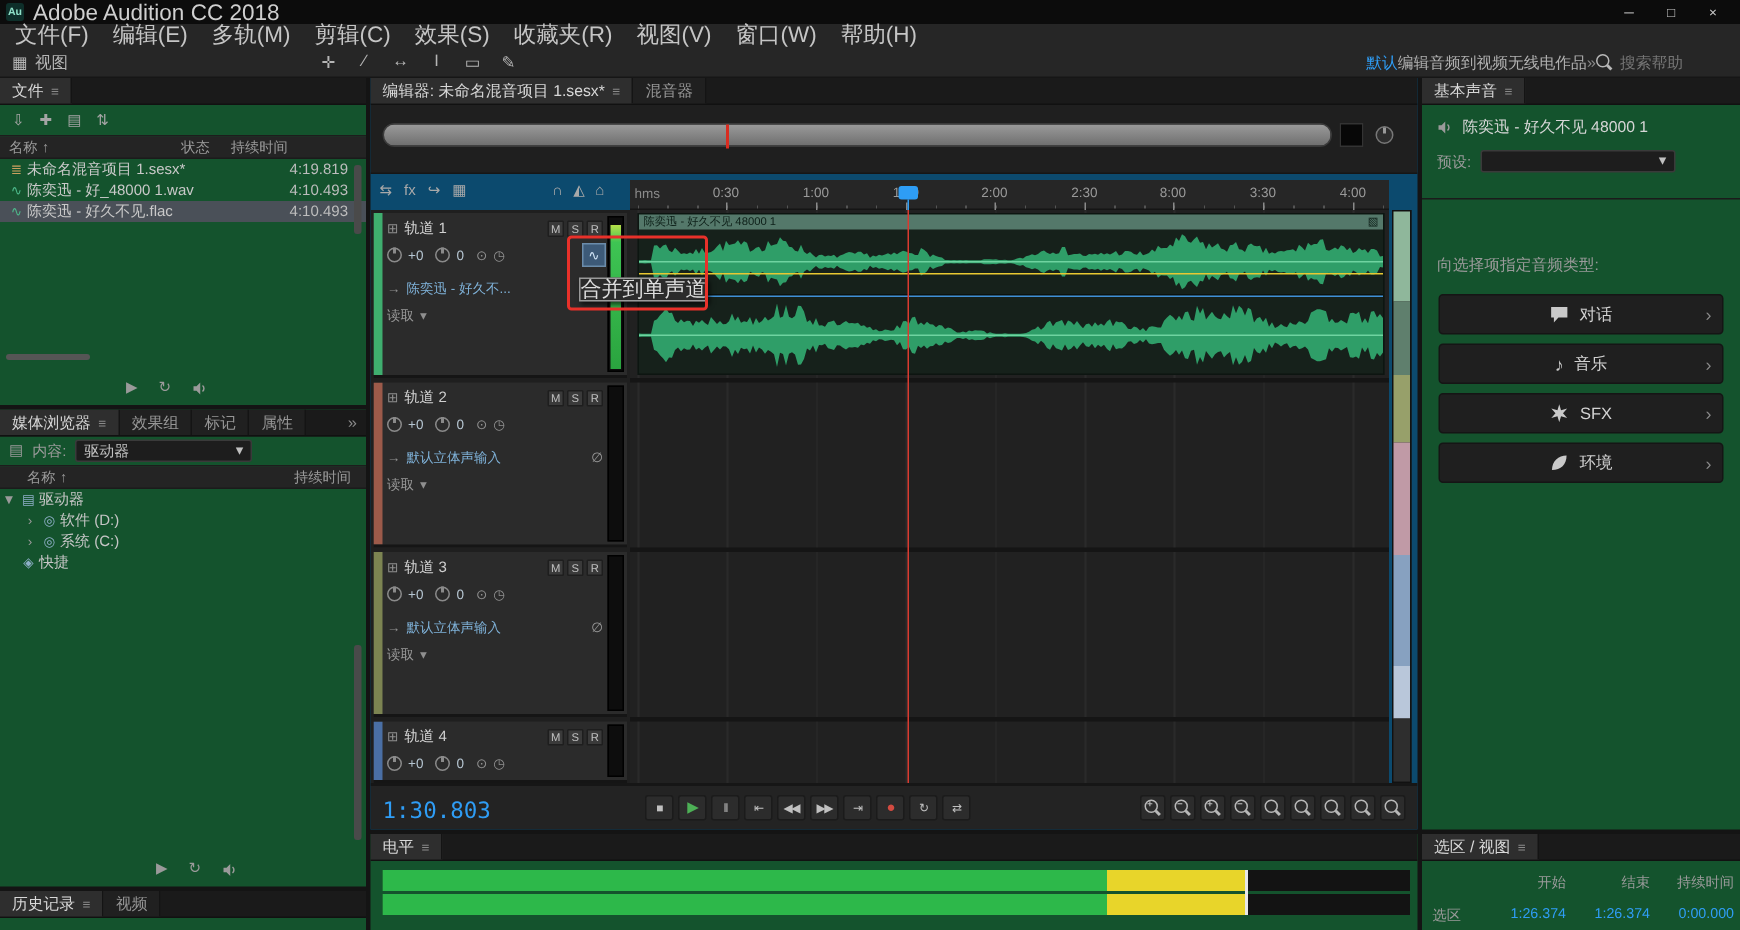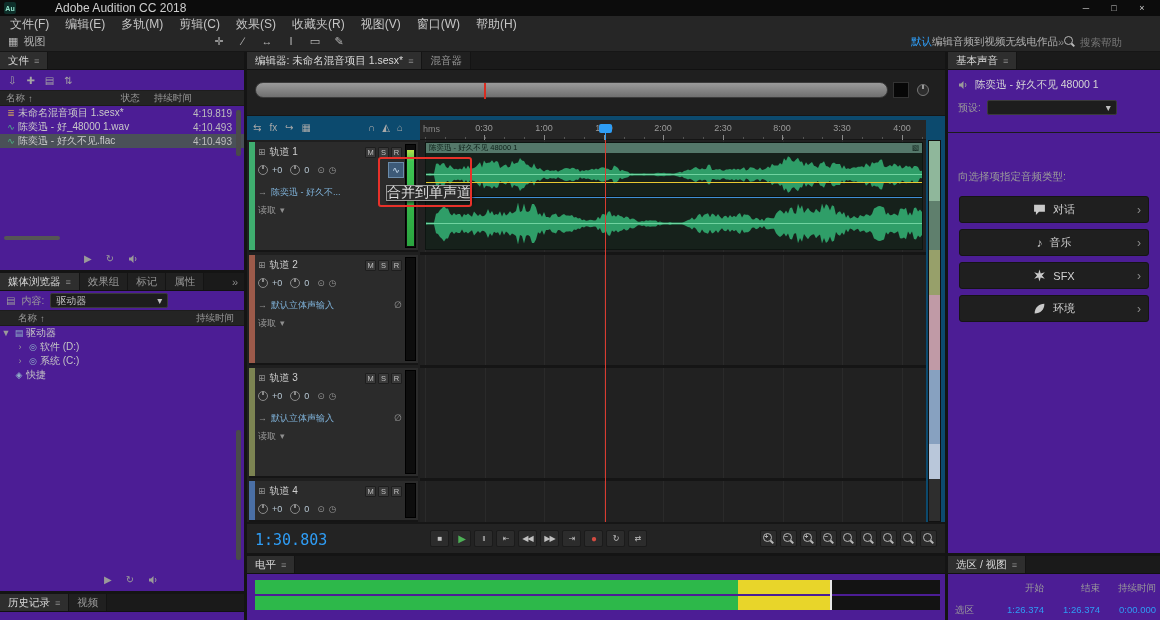--- a/index.html
+++ b/index.html
@@ -1,42 +1,42 @@
 <!DOCTYPE html>
 <html><head>
 <meta charset="utf-8">
 <style>
   *{margin:0;padding:0;box-sizing:border-box;font-family:"Liberation Sans","DejaVu Sans",sans-serif;}
   html,body{width:1160px;height:620px;overflow:hidden;background:#141414;}
   #app{position:relative;width:1160px;height:620px;background:#141414;color:#c5c5c5;font-size:11px;}
   
   #titlebar{position:absolute;left:0;top:0;width:1160px;height:16px;background:#0c0c0c;display:flex;align-items:center;gap:6px;padding:0 4px;}
   #app-icon{width:12px;height:12px;background:#0e2f2a;color:#8fe0c8;font-size:7px;font-weight:bold;display:flex;align-items:center;justify-content:center;border-radius:2px;}
-  #win-title{font-size:12px;color:#cfcfcf;margin-left:33px;}
+  #win-title{font-size:15px;color:#cfcfcf;}
   #win-ctls{margin-left:auto;display:flex;}
   .wctl{width:28px;height:16px;display:flex;align-items:center;justify-content:center;font-size:9px;color:#c9c9c9;}
   #menubar{position:absolute;left:0;top:16px;width:1160px;height:16px;background:#262626;display:flex;align-items:center;padding-left:2px;}
-  .mitem{padding:0 8px;font-size:12px;color:#c5c5c5;line-height:16px;}
+  .mitem{padding:0 8px;font-size:15px;color:#c5c5c5;line-height:16px;}
   #toolbar{position:absolute;left:0;top:32px;width:1160px;height:20px;background:#262626;border-bottom:1px solid #161616;display:flex;align-items:center;}
   #toolbar .view-grp{display:flex;align-items:center;gap:5px;margin-left:8px;color:#b5b5b5;}
   #toolbar .tools{position:absolute;left:212px;display:flex;gap:10px;color:#b5b5b5;font-size:11px;}
   #toolbar .tools .tool{width:14px;text-align:center;}
   #toolbar-right{position:absolute;right:8px;top:0;height:20px;display:flex;align-items:center;}
   .ws{font-size:10.5px;color:#b0b0b0;}
   .ws.active{color:#2f9df5;}
   .dim{color:#8a8a8a;}
   #search-box{display:flex;align-items:center;gap:4px;}
   #search-input{background:transparent;border:none;outline:none;color:#949494;font-size:10.5px;width:72px;}
   
   .mag{position:relative;width:12px;height:12px;display:inline-block;flex:none;}
   .mag::before{content:"";position:absolute;left:0;top:0;width:7px;height:7px;border:1.4px solid #b8b8b8;border-radius:50%;}
   .mag::after{content:"";position:absolute;width:4px;height:1.6px;background:#b8b8b8;left:7.4px;top:8.4px;transform:rotate(45deg);}
   .mag .sign{position:absolute;left:2.1px;top:0.2px;font-size:6.5px;color:#b8b8b8;font-weight:bold;line-height:8px;}
   
-  .panel{position:absolute;background:#4c1d95;overflow:hidden;}
+  .panel{position:absolute;background:#14532d;overflow:hidden;}
   .tabbar{display:flex;height:18px;background:#1a1a1a;border-bottom:1px solid #111;}
   .tab{display:flex;align-items:center;gap:5px;padding:0 8px;font-size:10.5px;color:#969696;background:#202020;border-right:1px solid #141414;white-space:nowrap;}
   .tab.active{background:#2e2e2e;color:#d8d8d8;}
   .menu-glyph{color:#8a8a8a;font-size:9px;}
   .ovf{margin-left:auto;padding:0 6px;color:#8a8a8a;display:flex;align-items:center;}
   
   #files-panel{left:0;top:52px;width:244px;height:218px;}
   .icon-row{display:flex;gap:10px;padding:5px 0 4px 8px;color:#a5a5a5;font-size:10px;border-bottom:1px solid #1d1d1d;}
   .col-head{display:flex;height:15px;align-items:center;background:#242424;border-bottom:1px solid #1b1b1b;color:#9a9a9a;font-size:9.5px;}
   .frow{display:flex;align-items:center;height:14px;font-size:10px;color:#c9c9c9;}

